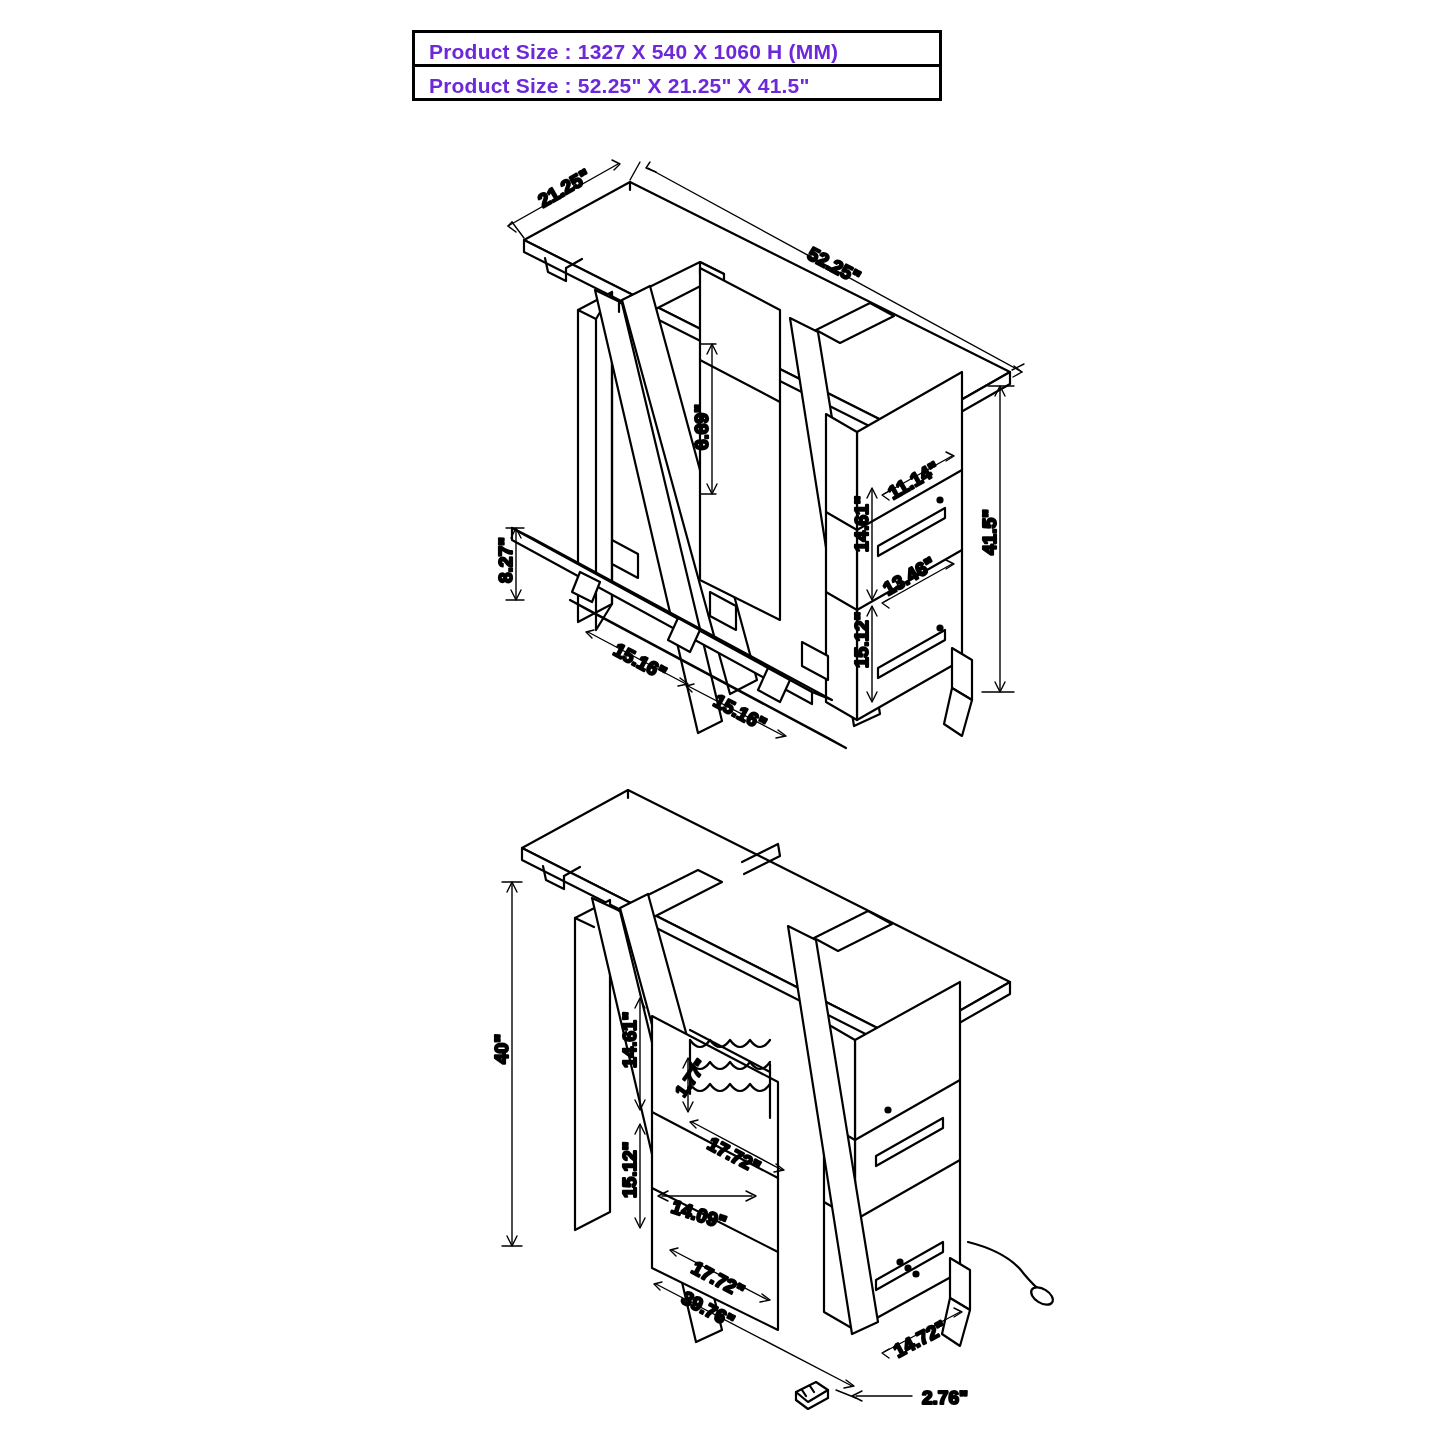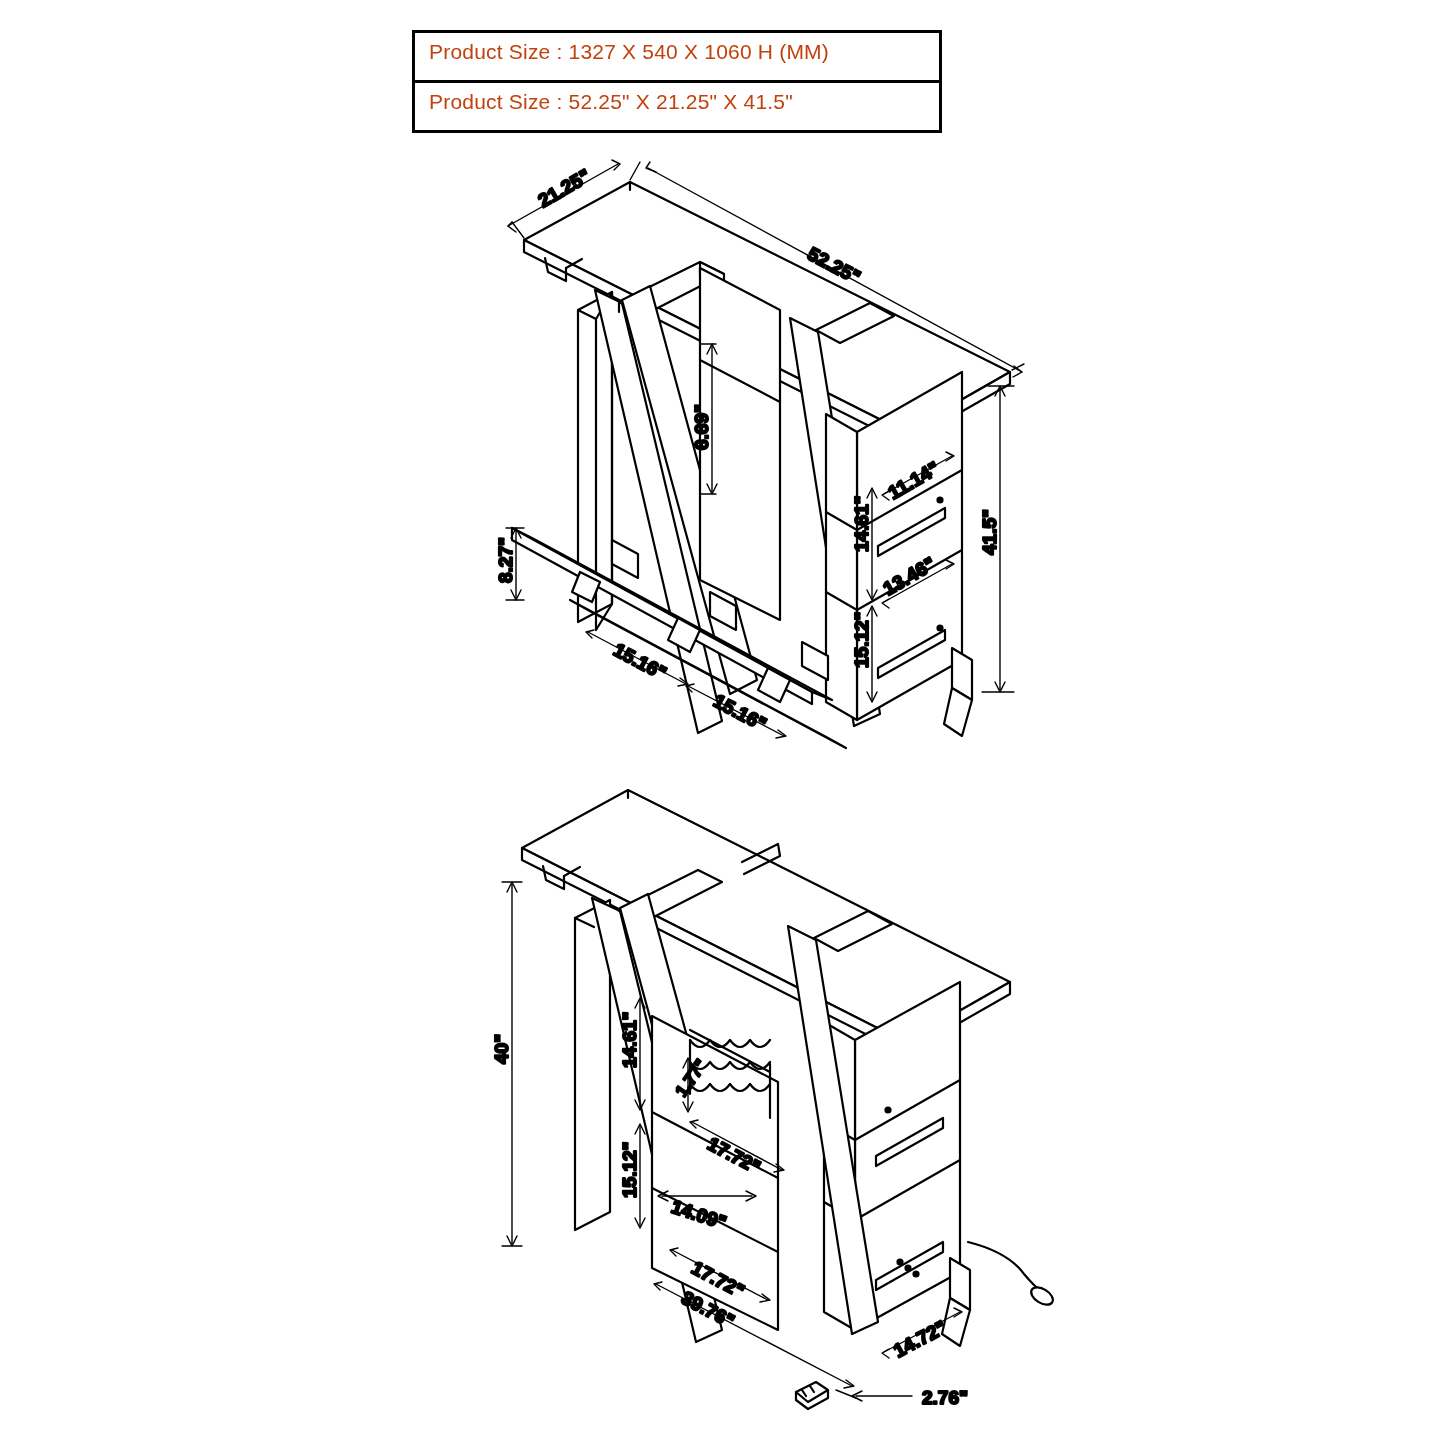--- a/index.html
+++ b/index.html
@@ -21,24 +21,24 @@
   .spec-box {
     position: absolute;
     left: 412px;
     top: 30px;
     width: 530px;
     border: 3px solid #000;
     background: #fff;
     box-sizing: border-box;
   }
   .spec-row {
-    padding: 7px 14px 16px 14px;
+    padding: 7px 14px 0 14px;
     font-size: 21px;
-    font-weight: normal;
-    color: #c2410c;
+    font-weight: bold;
+    color: #6d28d9;
     letter-spacing: 0.2px;
     white-space: nowrap;
   }
   .spec-row.top {
     border-bottom: 3px solid #000;
   }
   svg.drawing {
     position: absolute;
     left: 0;
     top: 0;

